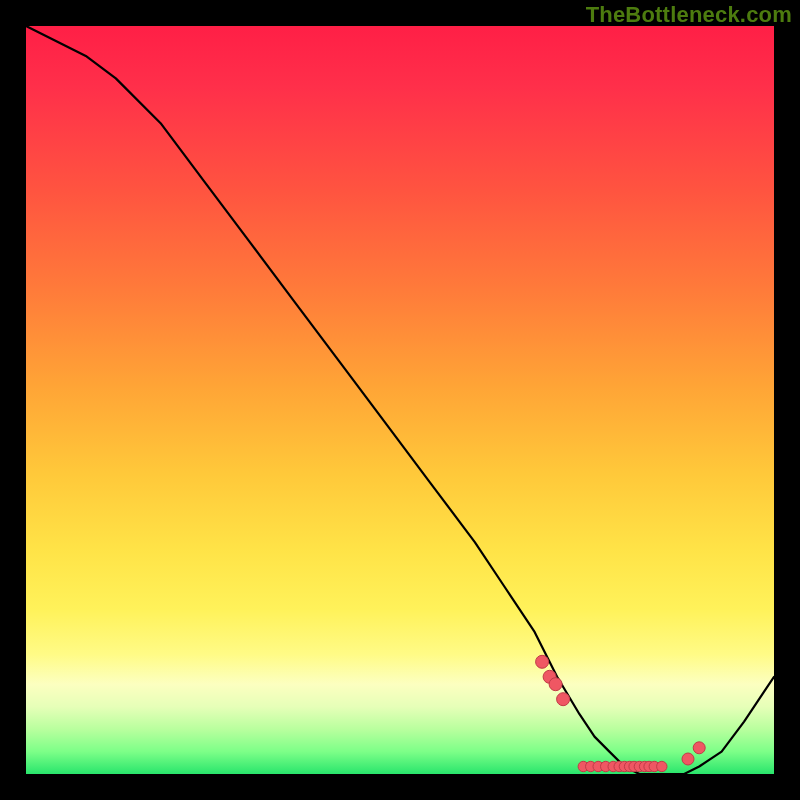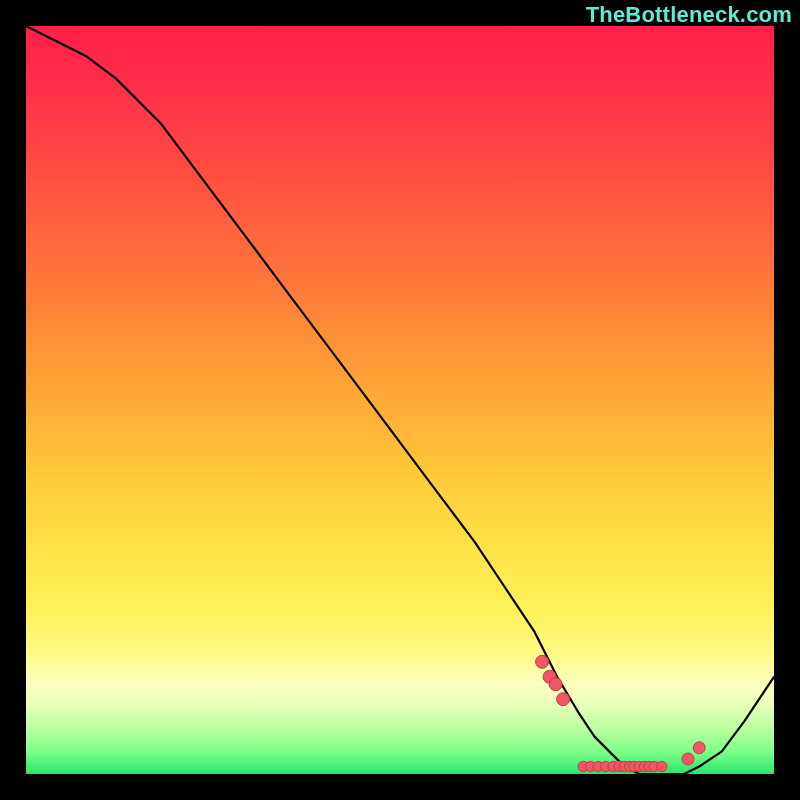--- a/index.html
+++ b/index.html
@@ -16,21 +16,21 @@
     width: 800px;
     height: 800px;
     background: #000;
   }
   .watermark {
     position: absolute;
     top: 2px;
     right: 8px;
     font-size: 22px;
     font-weight: 600;
-    color: #5eead4;
+    color: #4d7c0f;
     letter-spacing: 0.2px;
     z-index: 10;
   }
   .plot {
     position: absolute;
     left: 26px;
     top: 26px;
     width: 748px;
     height: 748px;
     

